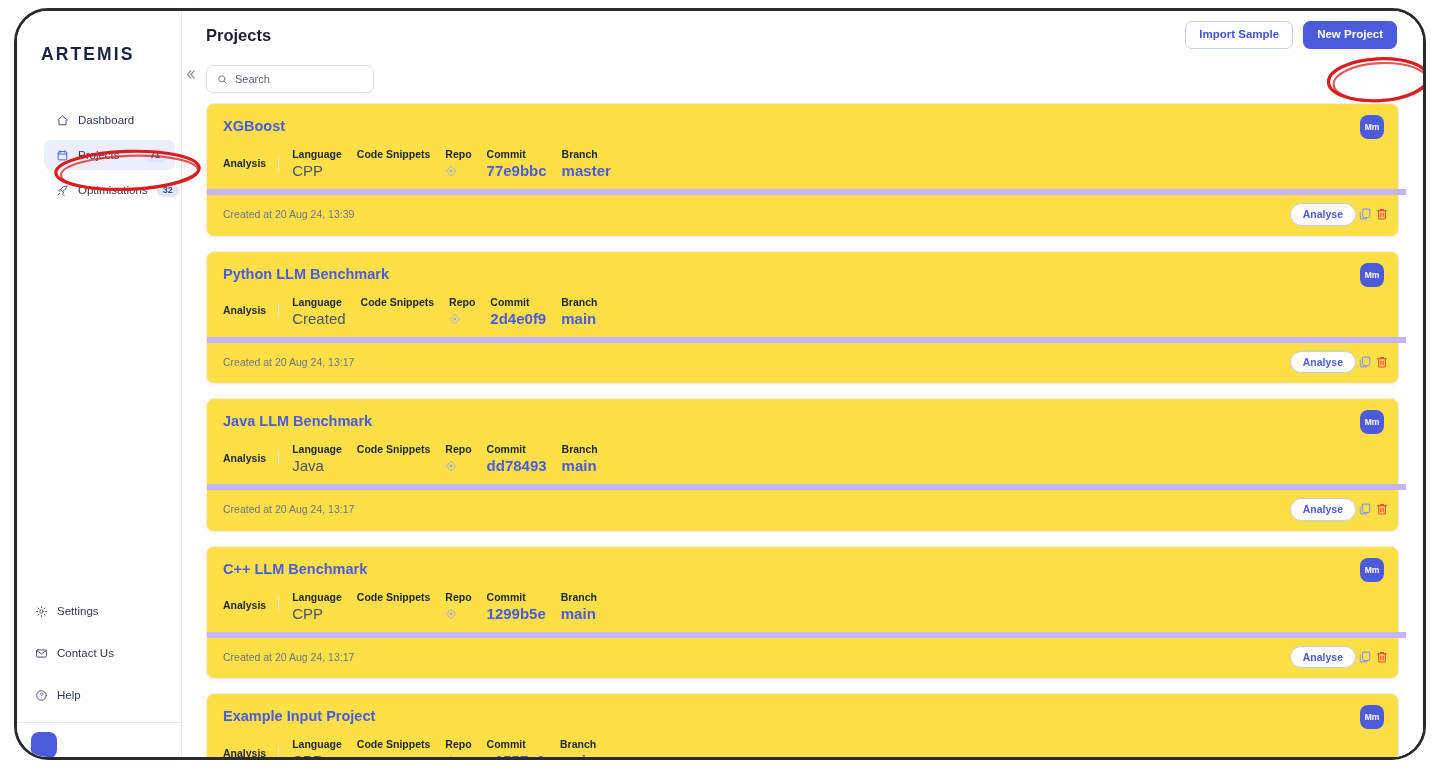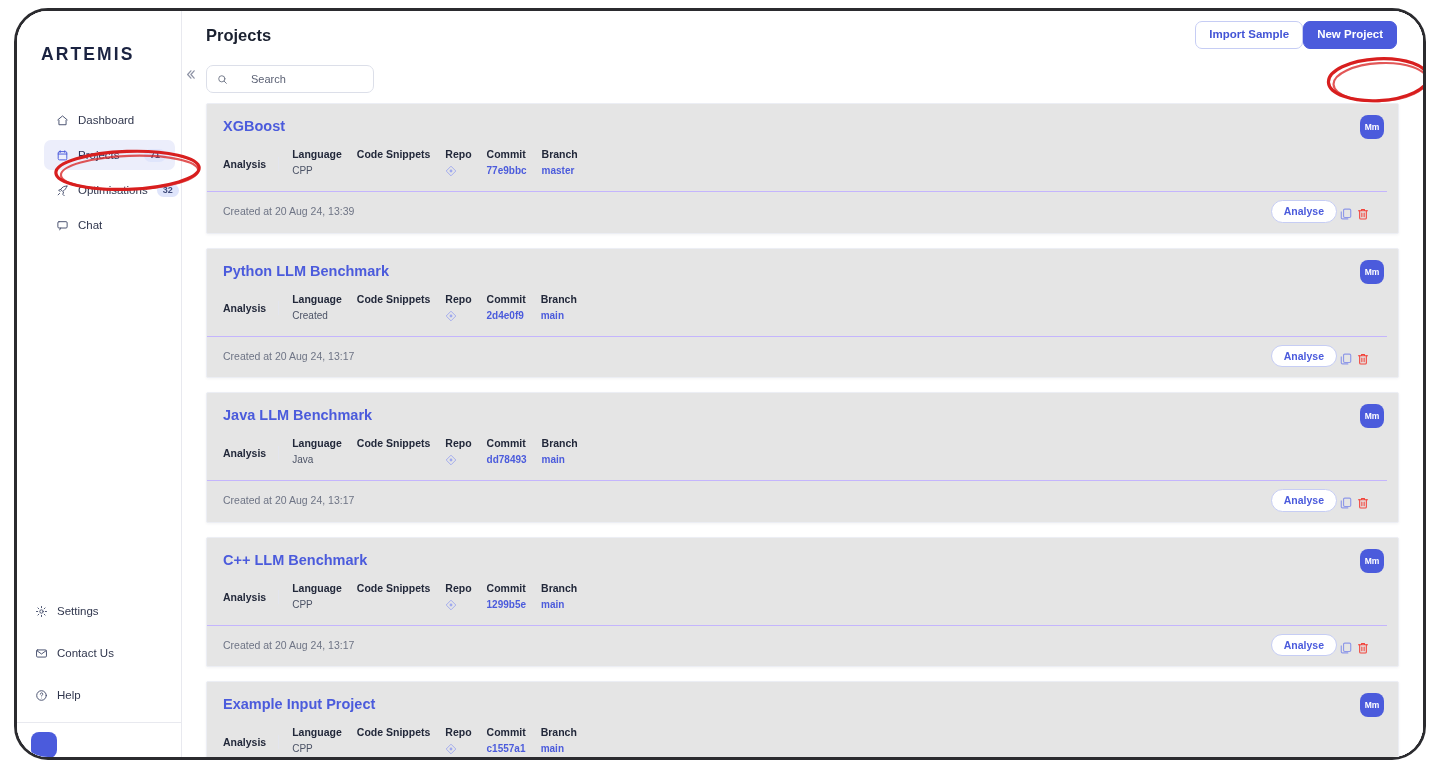--- a/index.html
+++ b/index.html
@@ -135,21 +135,21 @@
     align-items: center;
     padding: 0 26px 0 24px;
     background: #ffffff;
   }
   #page-title {
     font-size: 16.5px;
     font-weight: 700;
     color: #1b2130;
     flex: 1 1 auto;
   }
-  .topbar-actions { display: flex; align-items: center; }
+  .topbar-actions { display: flex; align-items: center; gap: 10px; }
   .btn {
     font-family: "Liberation Sans", sans-serif;
     font-size: 11.5px;
     font-weight: 700;
     border-radius: 7px;
     padding: 7px 13px;
     cursor: pointer;
     line-height: 1;
     white-space: nowrap;
   }
@@ -168,21 +168,21 @@
     padding: 6px 24px 10px 24px;
     background: #ffffff;
   }
   .search-box {
     width: 168px;
     height: 28px;
     border: 1px solid #dcdfe9;
     border-radius: 7px;
     display: flex;
     align-items: center;
-    gap: 23px;
+    gap: 7px;
     padding: 0 10px;
     background: #ffffff;
   }
   .search-box .ico { color: #6b7182; display: flex; }
   .search-input {
     border: none; outline: none;
     font-family: "Liberation Sans", sans-serif;
     font-size: 11px;
     color: #2c3042;
     background: transparent;
@@ -191,26 +191,26 @@
   .search-input::placeholder { color: #5c6275; }
 
   
   #cards-scroll {
     flex: 1 1 auto;
     overflow: hidden;
     padding: 0 24px 0 24px;
     background: #ffffff;
   }
   .card {
-    background: #e5e5e5;
+    background: #fde047;
     border: 1px solid #eceef4;
-    border-radius: 2px;
+    border-radius: 8px;
     box-shadow: 0 1px 3px rgba(30,35,60,0.05);
     margin-bottom: 14px;
-    padding: 13px 27px 0 16px;
+    padding: 13px 8px 0 16px;
     position: relative;
     min-height: 106px;
   }
   .card-title {
     font-size: 14.5px;
     font-weight: 700;
     color: #4b5bdc;
     cursor: pointer;
     display: inline-block;
   }
@@ -243,42 +243,42 @@
   .meta-cols { display: flex; padding-left: 13px; }
   .meta-col { margin-right: 15px; }
   .meta-head {
     font-size: 10.5px;
     font-weight: 700;
     color: #22283a;
     white-space: nowrap;
     line-height: 14px;
   }
   .meta-val {
-    font-size: 10px;
+    font-size: 15px;
     color: #4c5366;
     margin-top: 4px;
     line-height: 12px;
     white-space: nowrap;
   }
   .meta-val.link { color: #4b5bdc; font-weight: 700; cursor: pointer; }
   .meta-val.icon-val { color: #9fa9ee; }
   .card-foot {
-    border-top: 1px solid #c4b5fd;
+    border-top: 6px solid #c4b5fd;
     margin: 0 -16px;
     padding: 8px 16px 10px 16px;
     display: flex;
     align-items: center;
   }
   .created-at {
     font-size: 10.5px;
     color: #6e7485;
     flex: 1 1 auto;
   }
   .foot-actions {
-    display: flex; align-items: flex-end; gap: 0;
+    display: flex; align-items: center; gap: 0;
   }
   .btn-analyse {
     font-size: 10.5px;
     font-weight: 700;
     color: #4b5bdc;
     background: #ffffff;
     border: 1px solid #c6cdf4;
     border-radius: 14px;
     padding: 5px 12px;
     cursor: pointer;
@@ -346,29 +346,20 @@
             <svg width="13" height="13" viewBox="0 0 16 16" fill="none" stroke="currentColor" stroke-width="1.2" stroke-linecap="round" stroke-linejoin="round">
               <path d="M13.4 2.6c-3.4-.4-6 1.4-7.6 4.2l2.4 2.4c2.8-1.6 4.6-4.2 5.2-6.6z"></path>
               <path d="M5.8 6.8 3.3 7.6 5 9.3M9.2 10.2l-.8 2.5 1.7 1.7"></path>
               <path d="M4.4 11.6 2.6 13.4"></path>
             </svg>
           </span>
           <span class="lbl">Optimisations</span>
           <span class="badge">32</span>
         </div>
 
-        <div class="nav-item">
-          <span class="ico">
-            <svg width="13" height="13" viewBox="0 0 16 16" fill="none" stroke="currentColor" stroke-width="1.2" stroke-linecap="round" stroke-linejoin="round">
-              <rect x="2.3" y="3.3" width="11.4" height="7.8" rx="1.4"></rect>
-              <path d="M5.6 11.1 4.6 13.4"></path>
-            </svg>
-          </span>
-          <span class="lbl">Chat</span>
-        </div>
       </nav>
 
       <div class="nav-bottom">
         <div class="nav-item">
           <span class="ico">
             <svg width="13" height="13" viewBox="0 0 16 16" fill="none" stroke="currentColor" stroke-width="1.2" stroke-linecap="round" stroke-linejoin="round">
               <circle cx="8" cy="8" r="2.1"></circle>
               <path d="M8 1.8v1.5M8 12.7v1.5M14.2 8h-1.5M3.3 8H1.8M12.4 3.6l-1.1 1.1M4.7 11.3l-1.1 1.1M12.4 12.4l-1.1-1.1M4.7 4.7 3.6 3.6"></path>
             </svg>
           </span>

